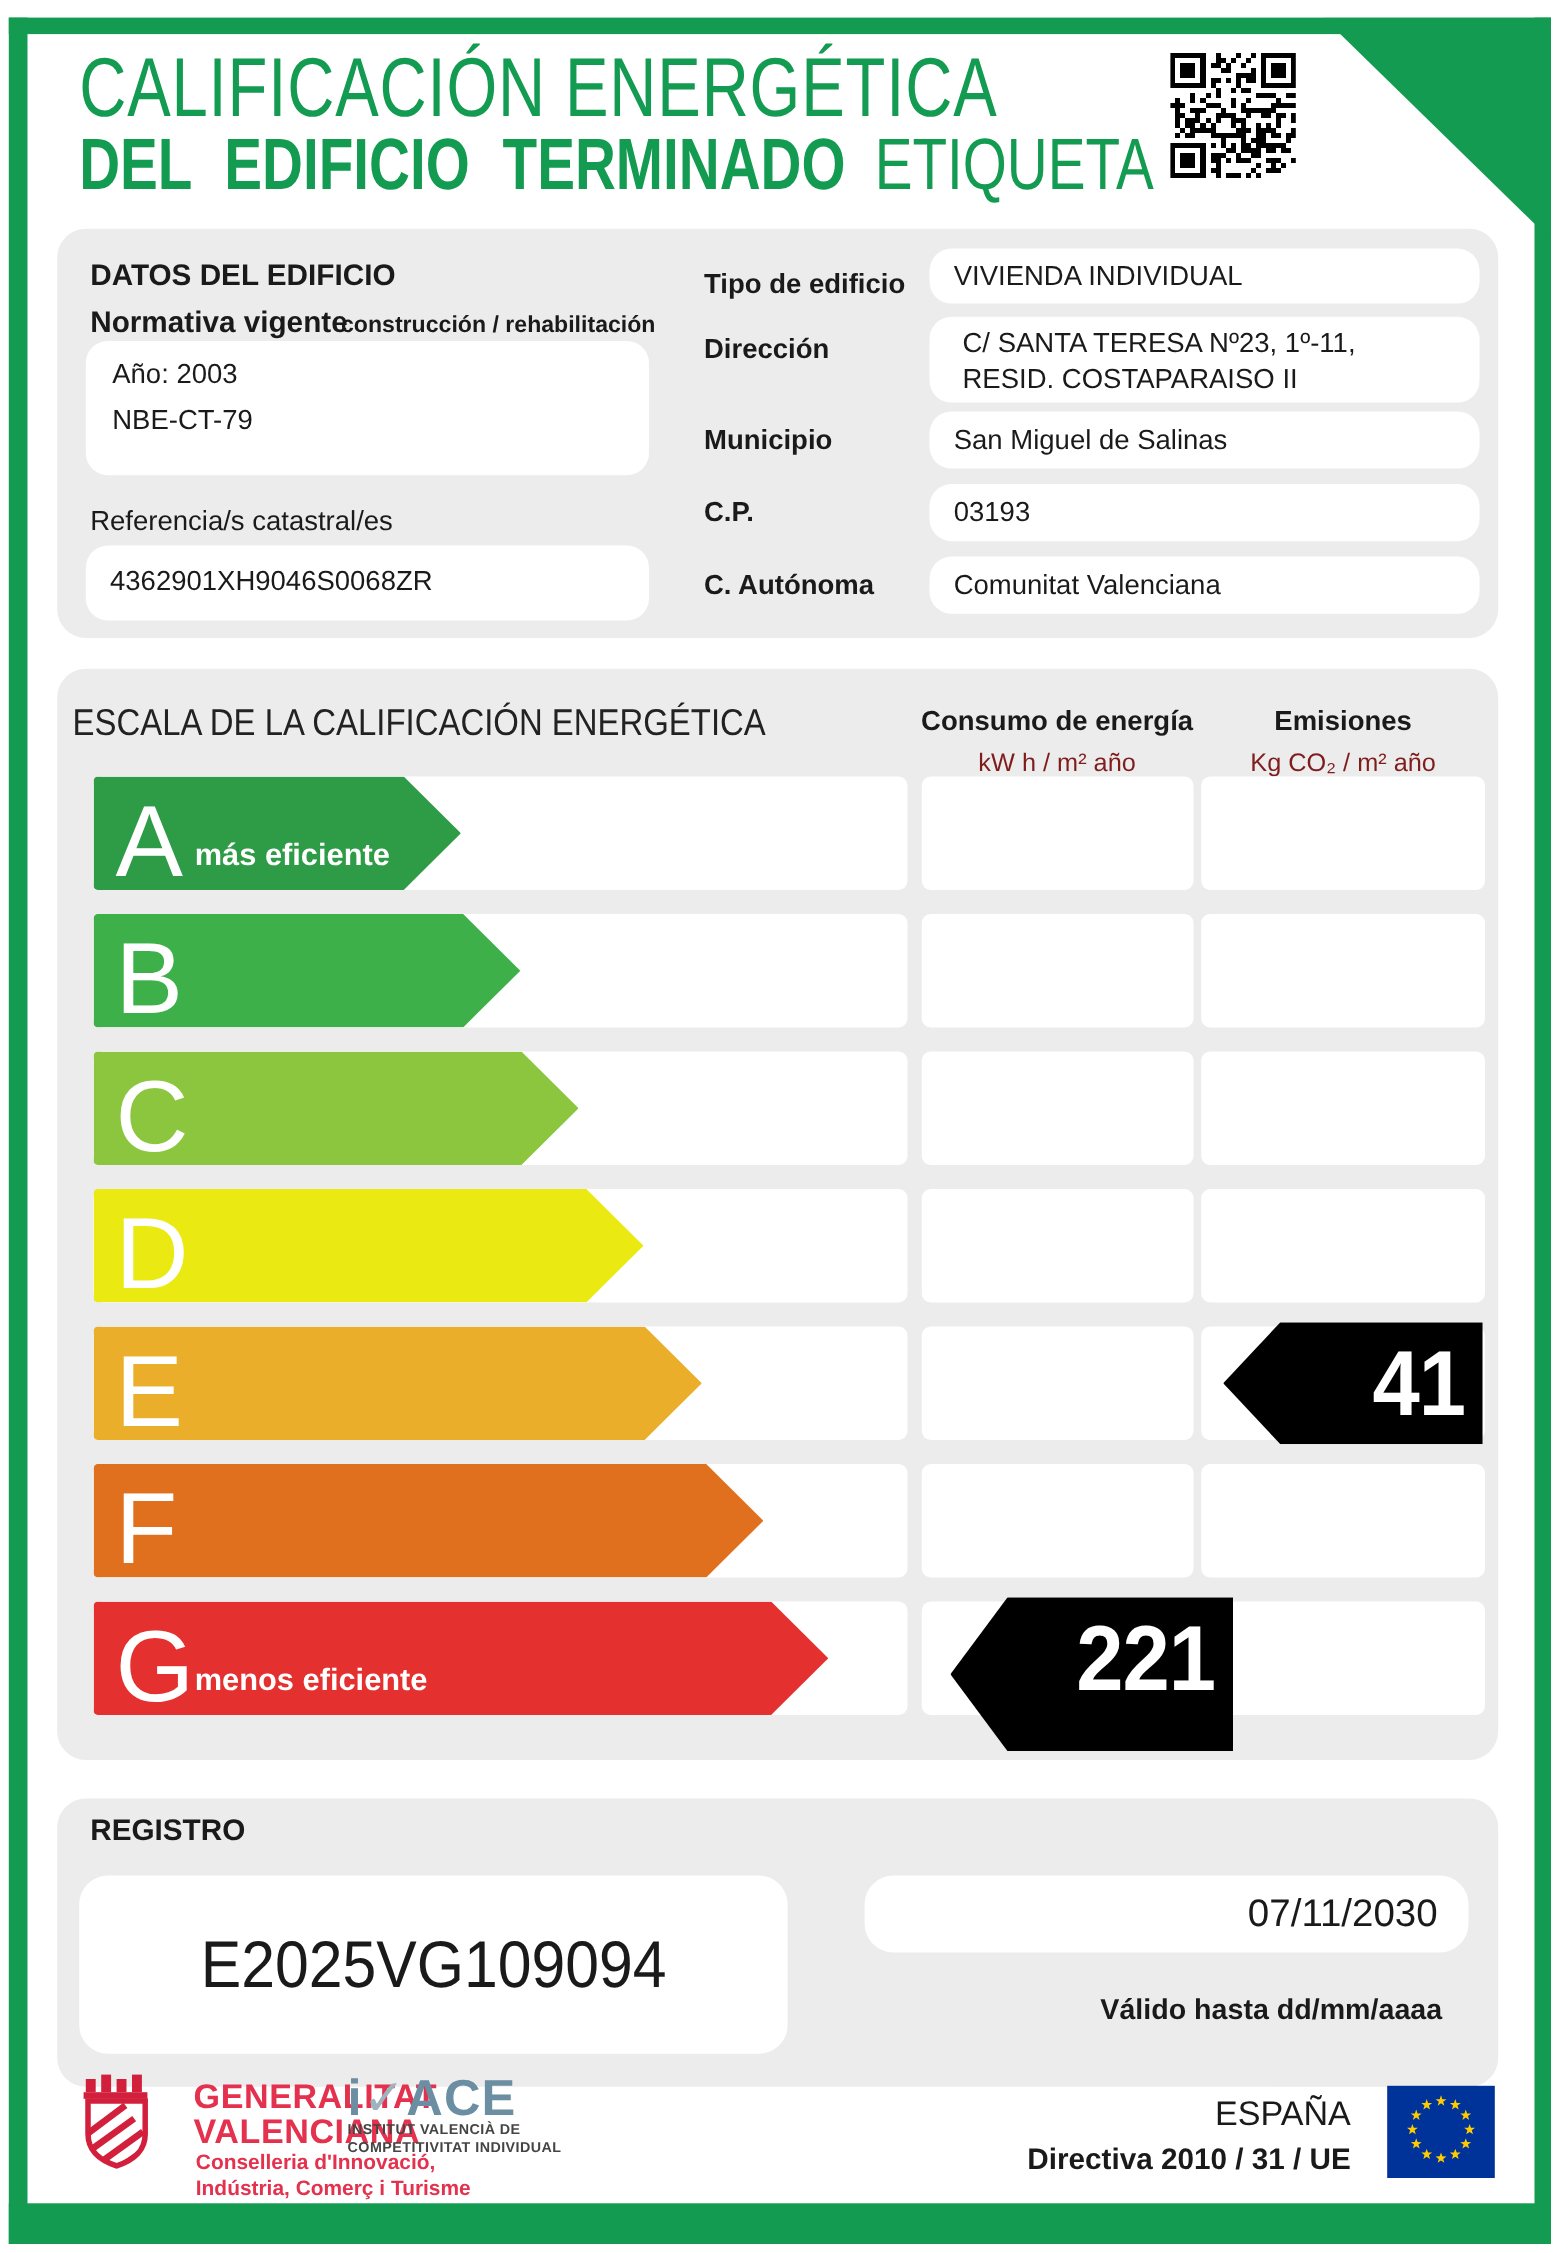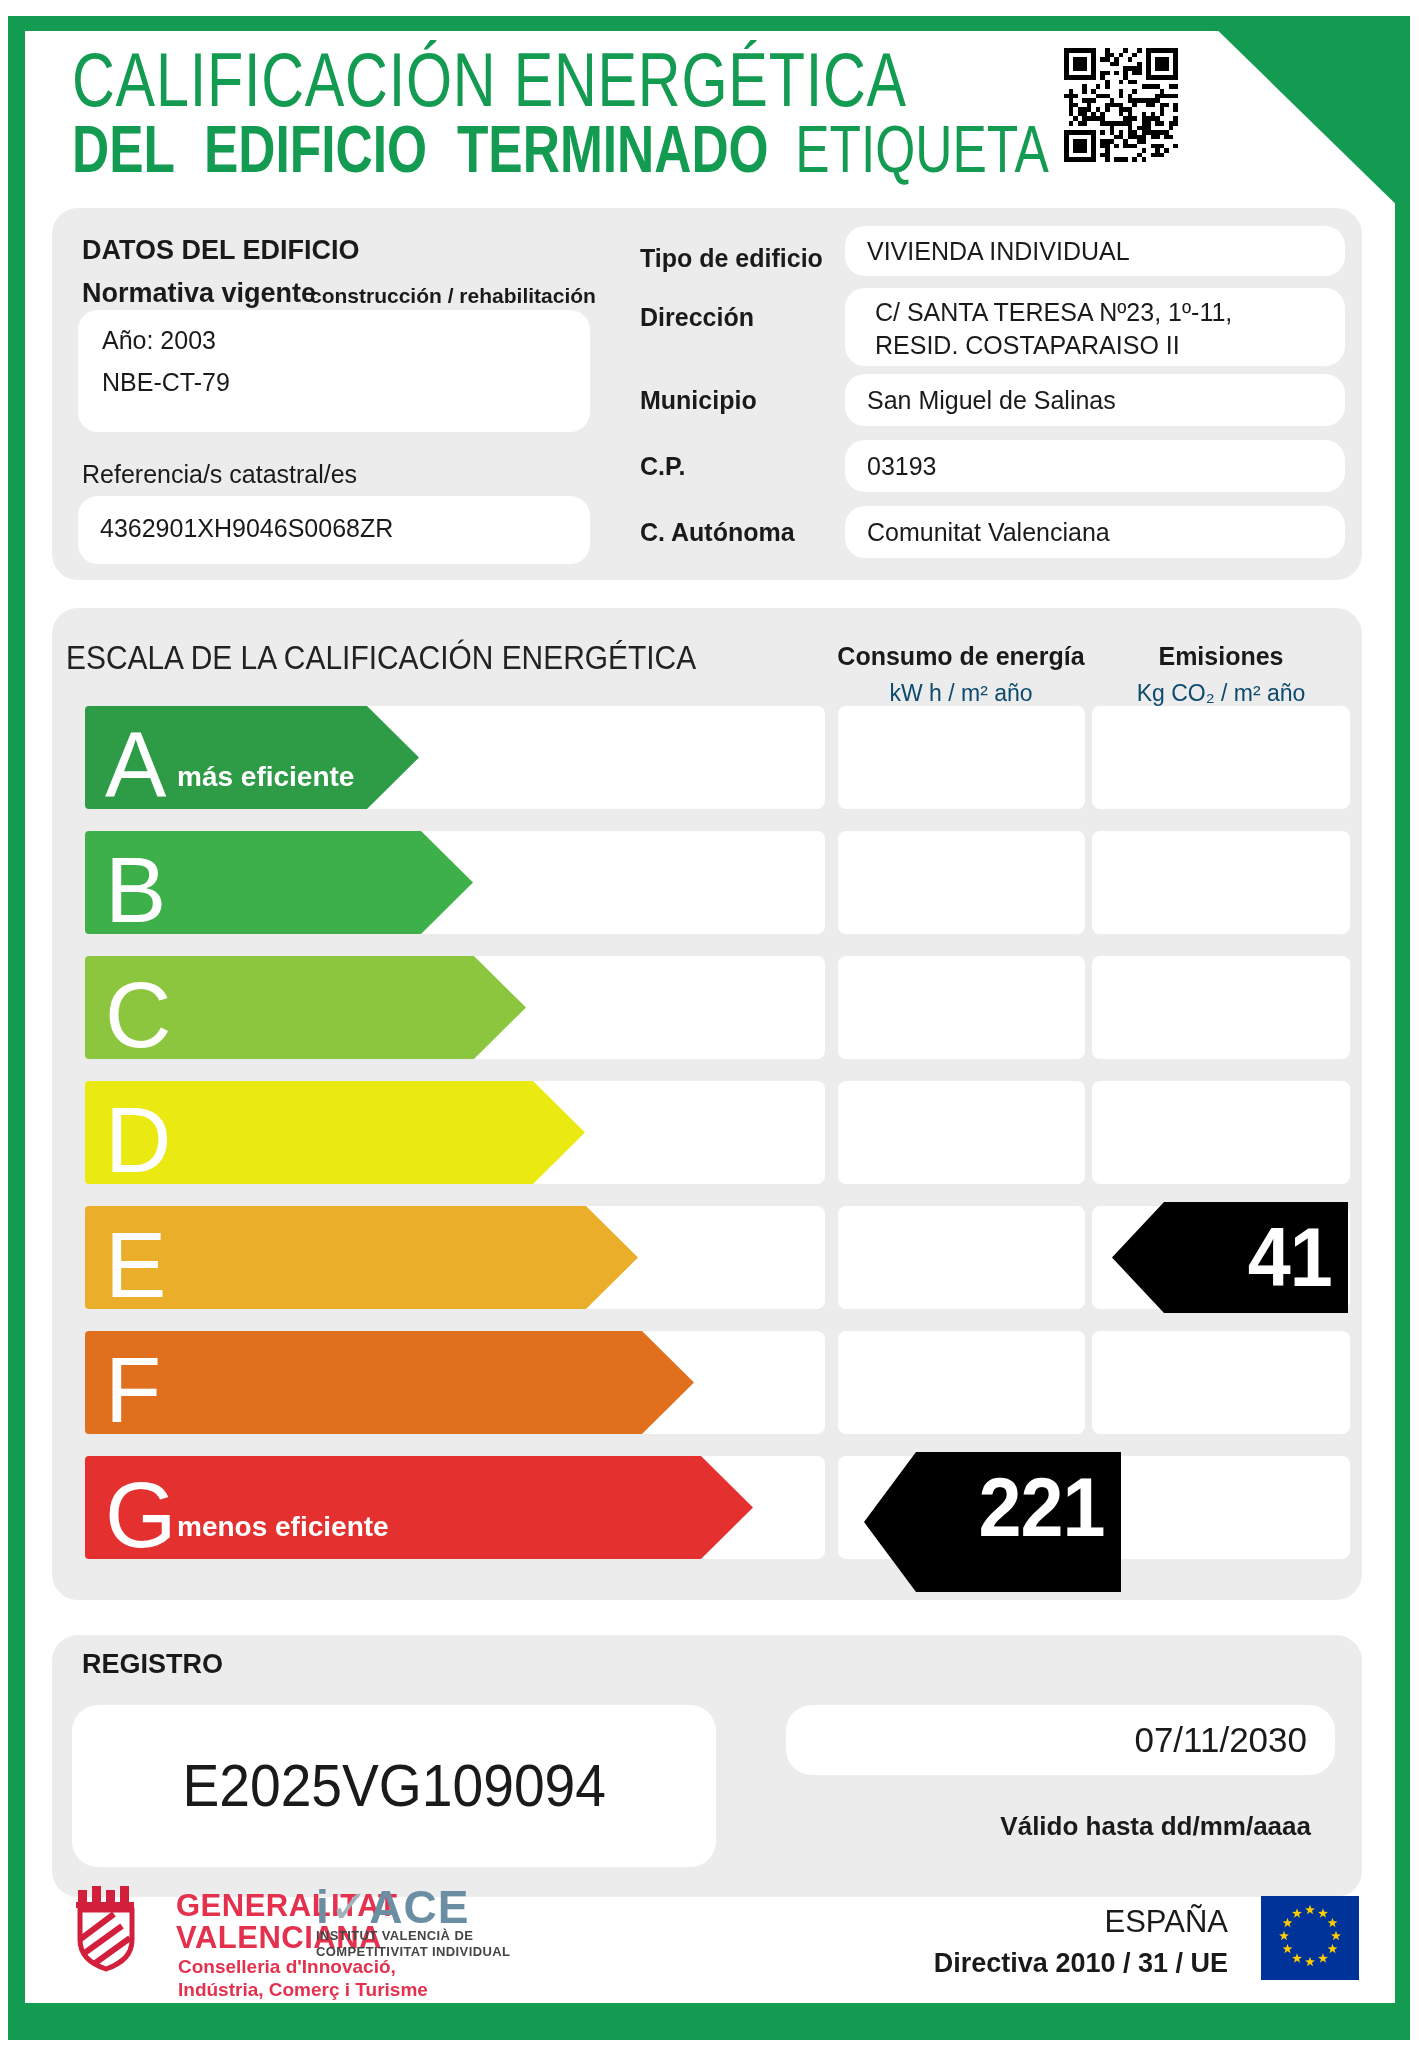--- a/index.html
+++ b/index.html
@@ -43,21 +43,21 @@
   #referencia-label{left:30px;top:252px;font-size:25px;font-weight:normal;}
   #referencia-box{left:26px;top:288px;width:512px;height:68px;}
   #referencia-value{left:22px;top:0;font-size:25px;line-height:64px;}
   .fld-label{left:588px;}
   .fld-box{left:793px;width:500px;}
   .fld-text{font-size:25px;}
 
   
   #scale-title{left:14px;top:30px;font-size:34px;color:#222;}
   .colhead{width:300px;text-align:center;font-weight:bold;font-size:25px;}
-  .colunits{width:300px;text-align:center;font-size:23px;color:#0c4a6e;}
+  .colunits{width:300px;text-align:center;font-size:23px;color:#7f1d1d;}
   #consumo-head{left:759px;top:34px;}
   #consumo-units{left:759px;top:72px;}
   #emisiones-head{left:1019px;top:34px;}
   #emisiones-units{left:1019px;top:72px;}
   .row-strip{left:33px;width:740px;background:#fff;border-radius:8px;}
   .cell-consumo{left:786px;width:247px;background:#fff;border-radius:8px;}
   .cell-emisiones{left:1040px;width:258px;background:#fff;border-radius:8px;}
   .rating-arrow{left:33px;border-radius:4px 0 0 4px;
      clip-path:polygon(0 0,calc(100% - 52px) 0,100% 50%,calc(100% - 52px) 100%,0 100%);}
   .rating-letter{position:absolute;left:20px;bottom:6px;color:#fff;font-size:92px;line-height:.82;font-weight:400;}

